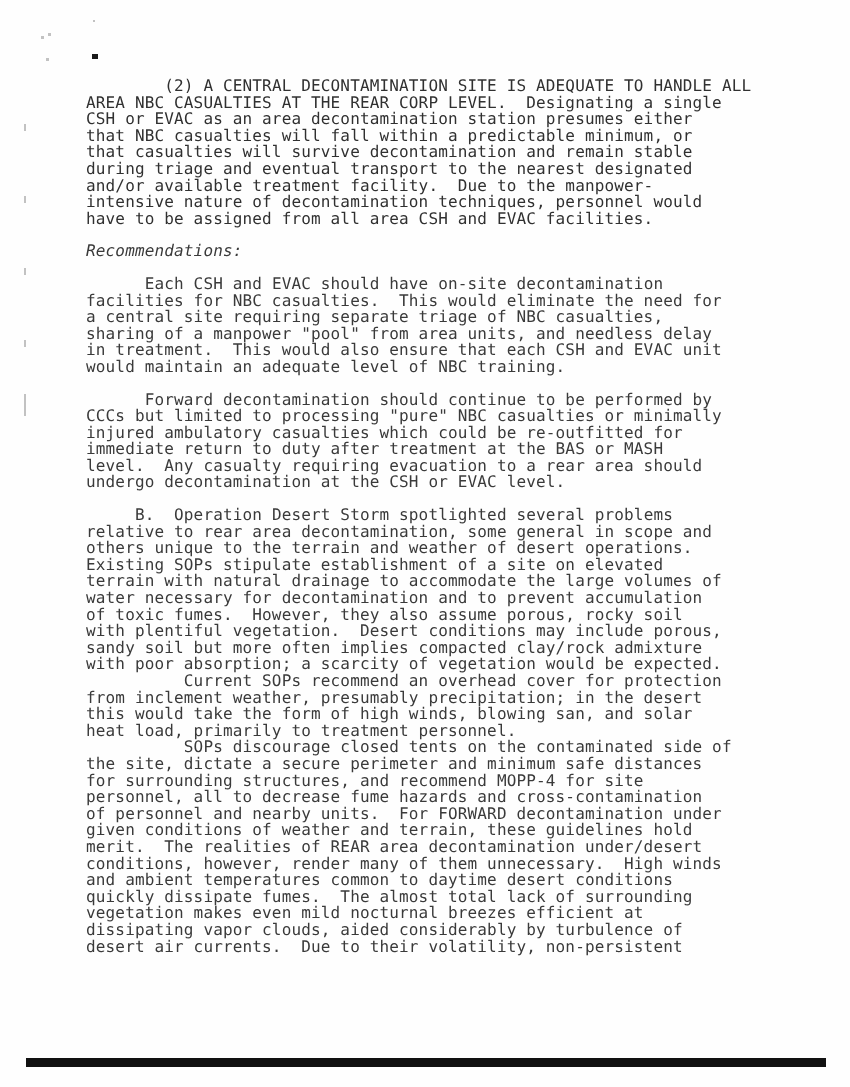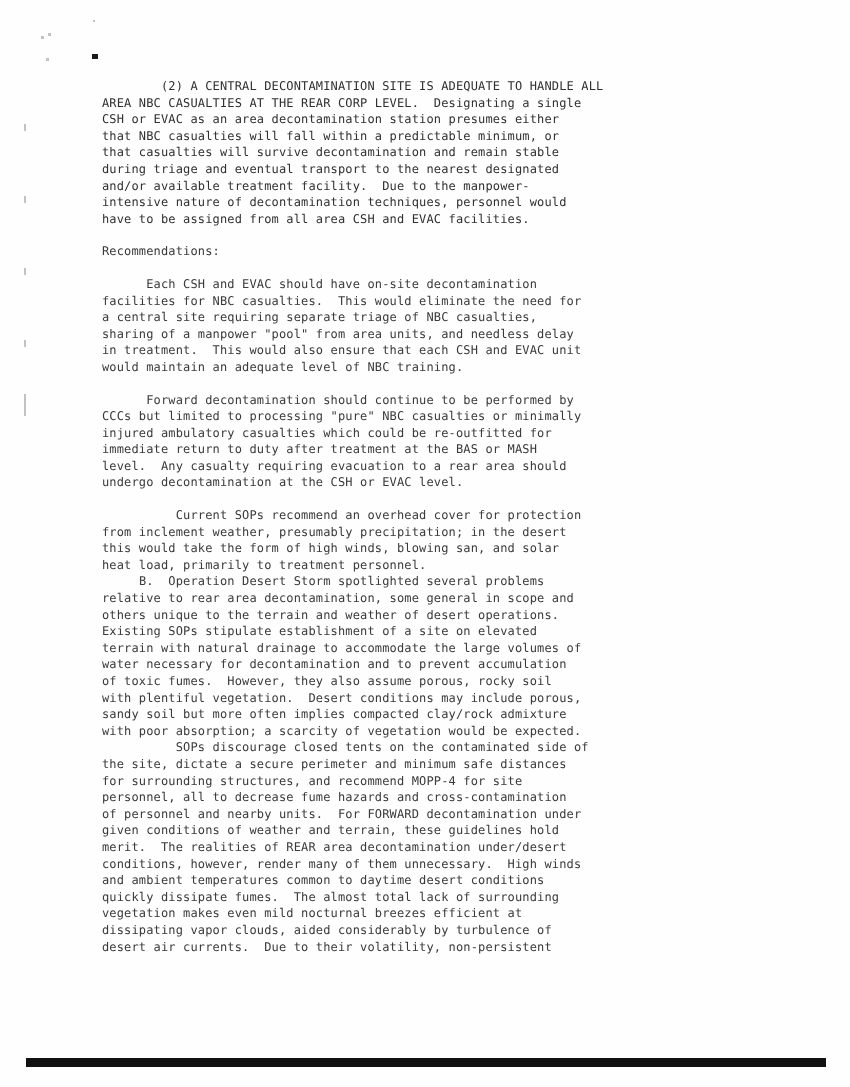--- a/index.html
+++ b/index.html
@@ -31,36 +31,37 @@
   }
 
   .doc-body {
     position: absolute;
     left: 86px;
     top: 78px;
     width: 674px;
   }
 
   .para {
-    font-size: 12px;
+    font-size: 16px;
     line-height: 16.6px;
     letter-spacing: 0.15px;
     color: #3a3a3a;
     white-space: pre-wrap;
-    margin: 0 0 16px 16px;
+    margin: 0 0 16px 0;
     font-family: "DejaVu Sans Mono", monospace;
     text-rendering: geometricPrecision;
   }
 
   .para.tight {
     margin-bottom: 0;
   }
 
   .para.heading {
     margin-bottom: 16px;
+    font-style: italic;
   }
 
   
   .para.strongish {
     color: #303030;
   }
 
   .footer-bar {
     position: absolute;
     left: 26px;
@@ -102,34 +103,34 @@
 a central site requiring separate triage of NBC casualties,
 sharing of a manpower "pool" from area units, and needless delay
 in treatment.  This would also ensure that each CSH and EVAC unit
 would maintain an adequate level of NBC training.</p>
     <p class="para">      Forward decontamination should continue to be performed by
 CCCs but limited to processing "pure" NBC casualties or minimally
 injured ambulatory casualties which could be re-outfitted for
 immediate return to duty after treatment at the BAS or MASH
 level.  Any casualty requiring evacuation to a rear area should
 undergo decontamination at the CSH or EVAC level.</p>
-    <p class="para tight">          Current SOPs recommend an overhead cover for protection
-from inclement weather, presumably precipitation; in the desert
-this would take the form of high winds, blowing san, and solar
-heat load, primarily to treatment personnel.</p>
     <p class="para tight">     B.  Operation Desert Storm spotlighted several problems
 relative to rear area decontamination, some general in scope and
 others unique to the terrain and weather of desert operations.
 Existing SOPs stipulate establishment of a site on elevated
 terrain with natural drainage to accommodate the large volumes of
 water necessary for decontamination and to prevent accumulation
 of toxic fumes.  However, they also assume porous, rocky soil
 with plentiful vegetation.  Desert conditions may include porous,
 sandy soil but more often implies compacted clay/rock admixture
 with poor absorption; a scarcity of vegetation would be expected.</p>
+    <p class="para tight">          Current SOPs recommend an overhead cover for protection
+from inclement weather, presumably precipitation; in the desert
+this would take the form of high winds, blowing san, and solar
+heat load, primarily to treatment personnel.</p>
     <p class="para tight">          SOPs discourage closed tents on the contaminated side of
 the site, dictate a secure perimeter and minimum safe distances
 for surrounding structures, and recommend MOPP-4 for site
 personnel, all to decrease fume hazards and cross-contamination
 of personnel and nearby units.  For FORWARD decontamination under
 given conditions of weather and terrain, these guidelines hold
 merit.  The realities of REAR area decontamination under/desert
 conditions, however, render many of them unnecessary.  High winds
 and ambient temperatures common to daytime desert conditions
 quickly dissipate fumes.  The almost total lack of surrounding

